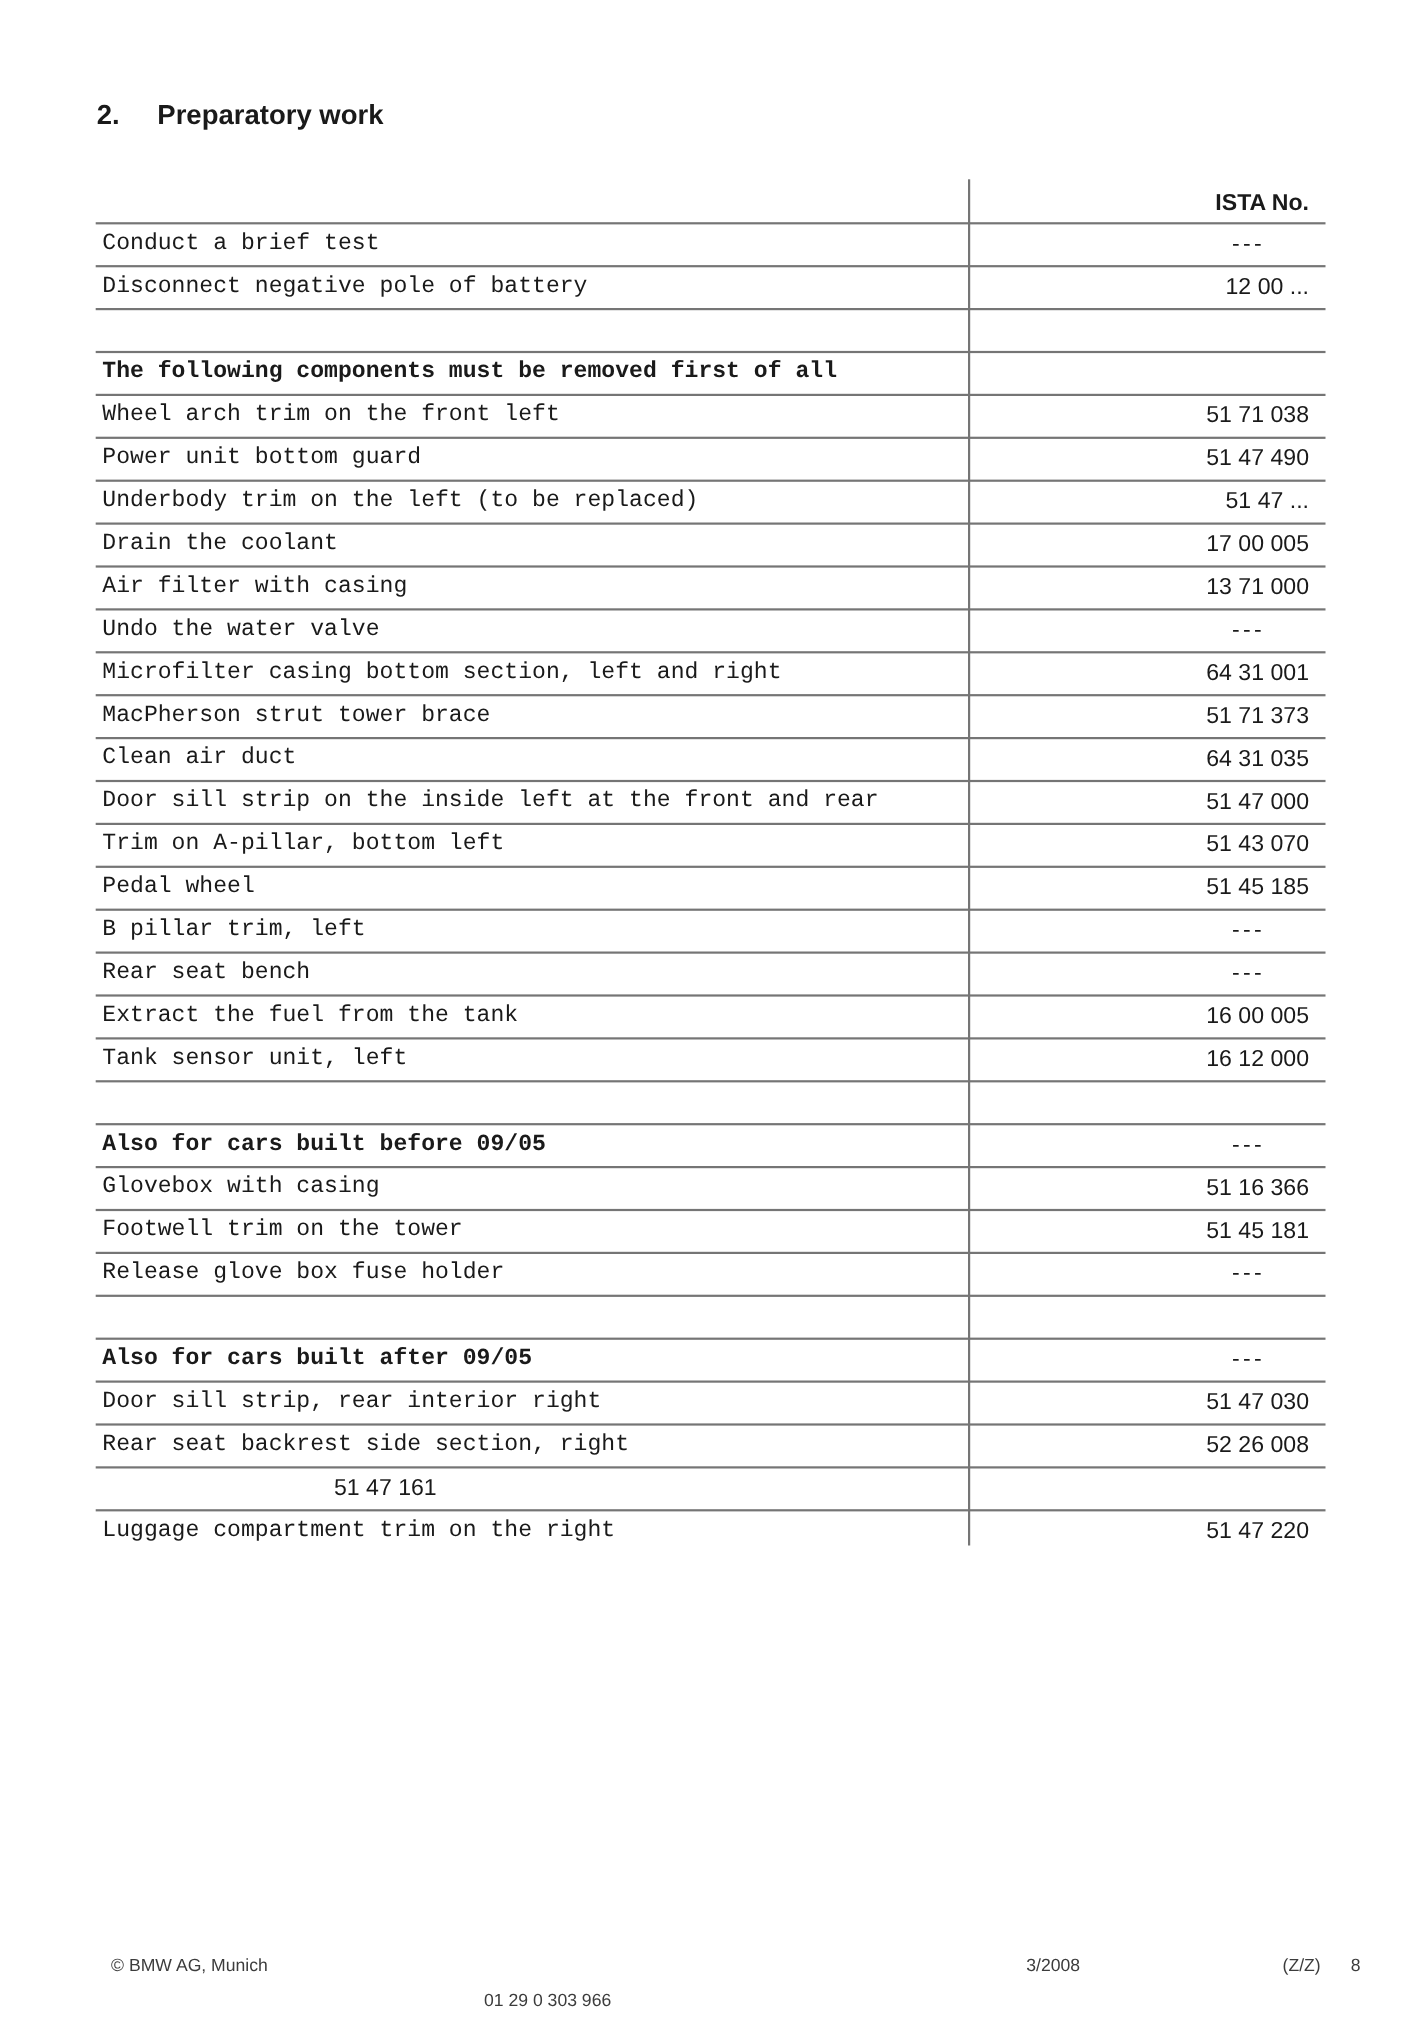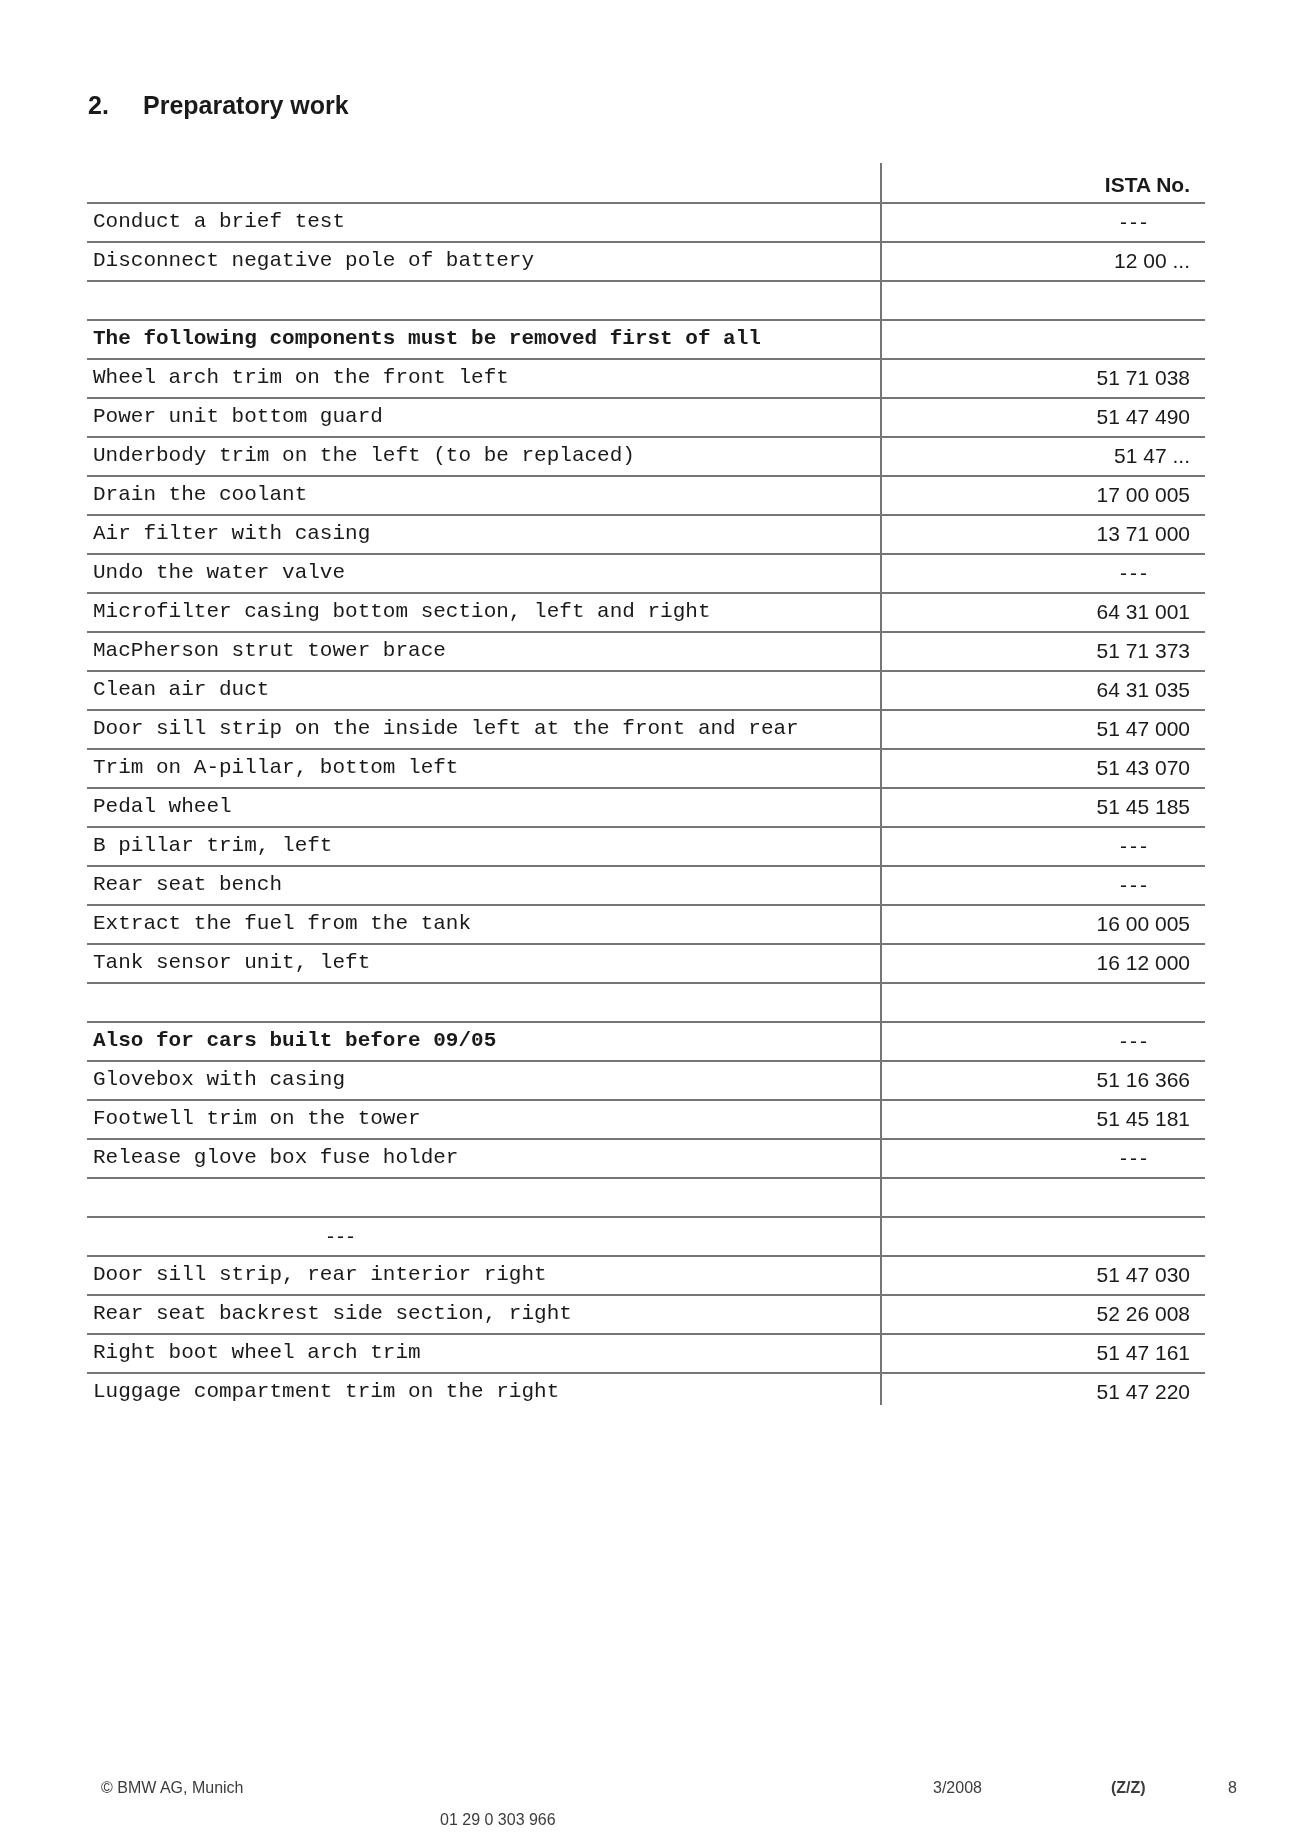--- a/index.html
+++ b/index.html
@@ -36,21 +36,21 @@
     font-size:21px; line-height:36px; white-space:nowrap;
   }
   .row.section .cell-left { font-weight:bold; }
   .cell-right.dashes { letter-spacing:3px; padding-right:55px; }
   .footer { position:absolute; left:0; top:1779px; width:1296px; height:20px;
     font-size:16px; color:var(--footer); }
   .footer span { position:absolute; white-space:nowrap; }
   .f-copyright { left:57px;margin-left:44px; }
   .f-docnum    { left:440px;margin-top:32px; }
   .f-date      { left:933px; }
-  .f-rev       { left:1111px;font-weight:bold; }
+  .f-rev       { left:1166px; }
   .f-page      { left:1228px; }
 </style>
 </head>
 <body>
 
 <div class="page">
 
   <div class="title">
     <span class="num">2.</span>
     <span>Preparatory work</span>
@@ -159,32 +159,32 @@
         </div>
         <div class="row item">
           <div class="cell-left">Release glove box fuse holder</div>
           <div class="cell-right dashes">---</div>
         </div>
         <div class="row spacer">
           <div class="cell-left"></div>
           <div class="cell-right"></div>
         </div>
         <div class="row section">
+          <div class="cell-left">Also for cars built after 09/05</div>
           <div class="cell-right dashes">---</div>
         </div>
         <div class="row item">
           <div class="cell-left">Door sill strip, rear interior right</div>
           <div class="cell-right">51 47 030</div>
         </div>
         <div class="row item">
           <div class="cell-left">Rear seat backrest side section, right</div>
           <div class="cell-right">52 26 008</div>
         </div>
         <div class="row item">
-          <div class="cell-left">Right boot wheel arch trim</div>
           <div class="cell-right">51 47 161</div>
         </div>
         <div class="row item">
           <div class="cell-left">Luggage compartment trim on the right</div>
           <div class="cell-right">51 47 220</div>
         </div>
       </div>
     <div class="vline"></div>
   </div>
 

